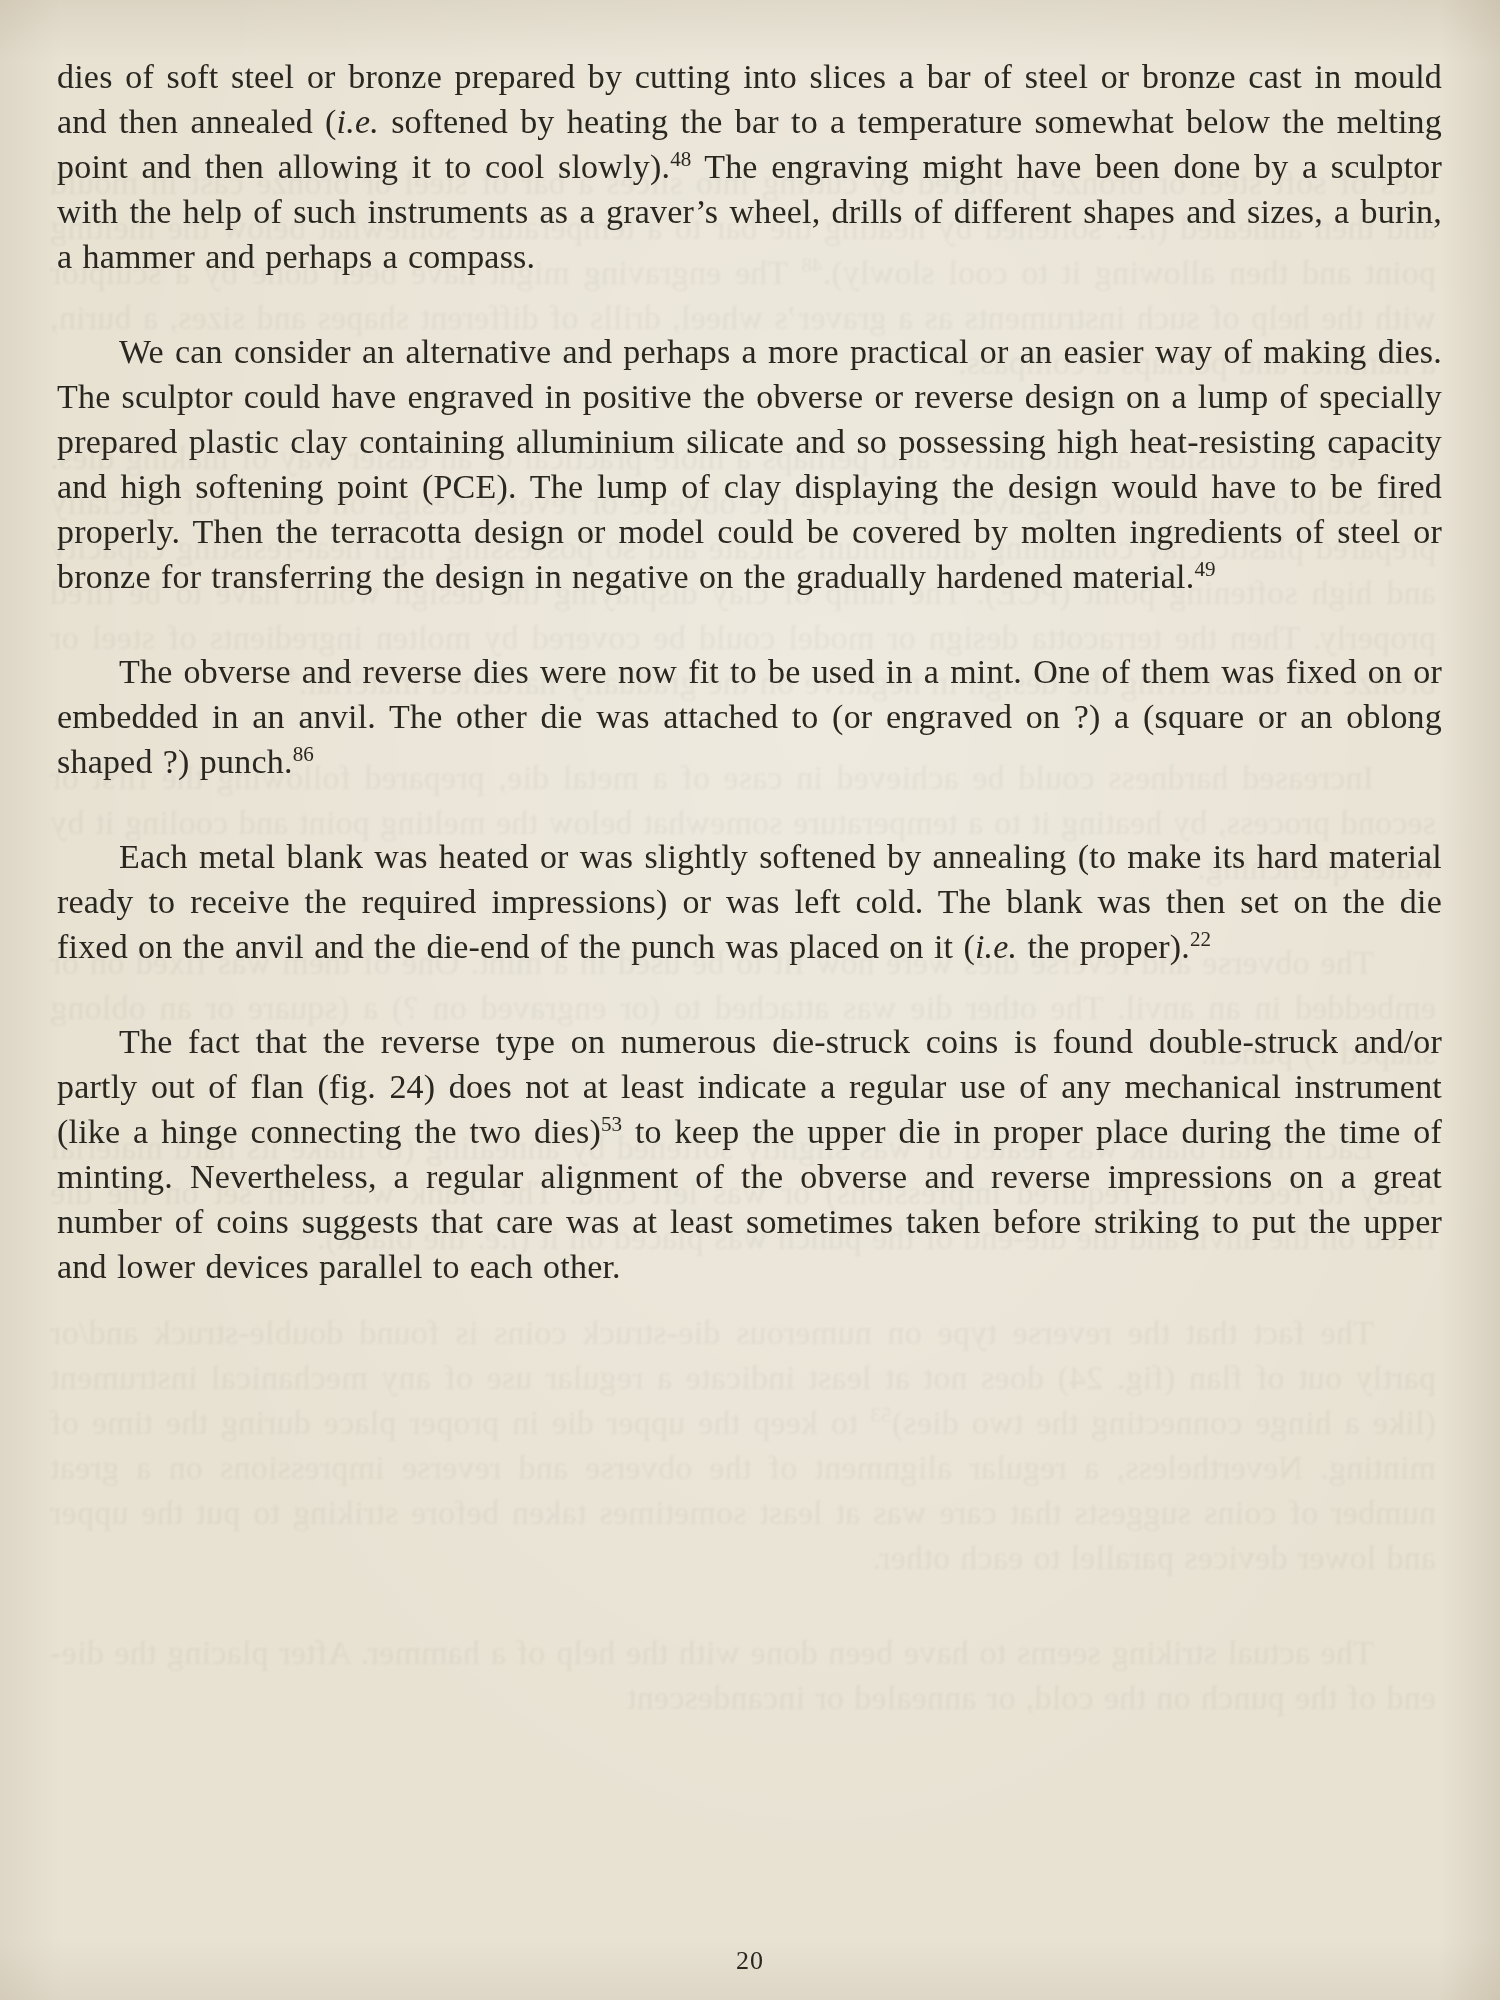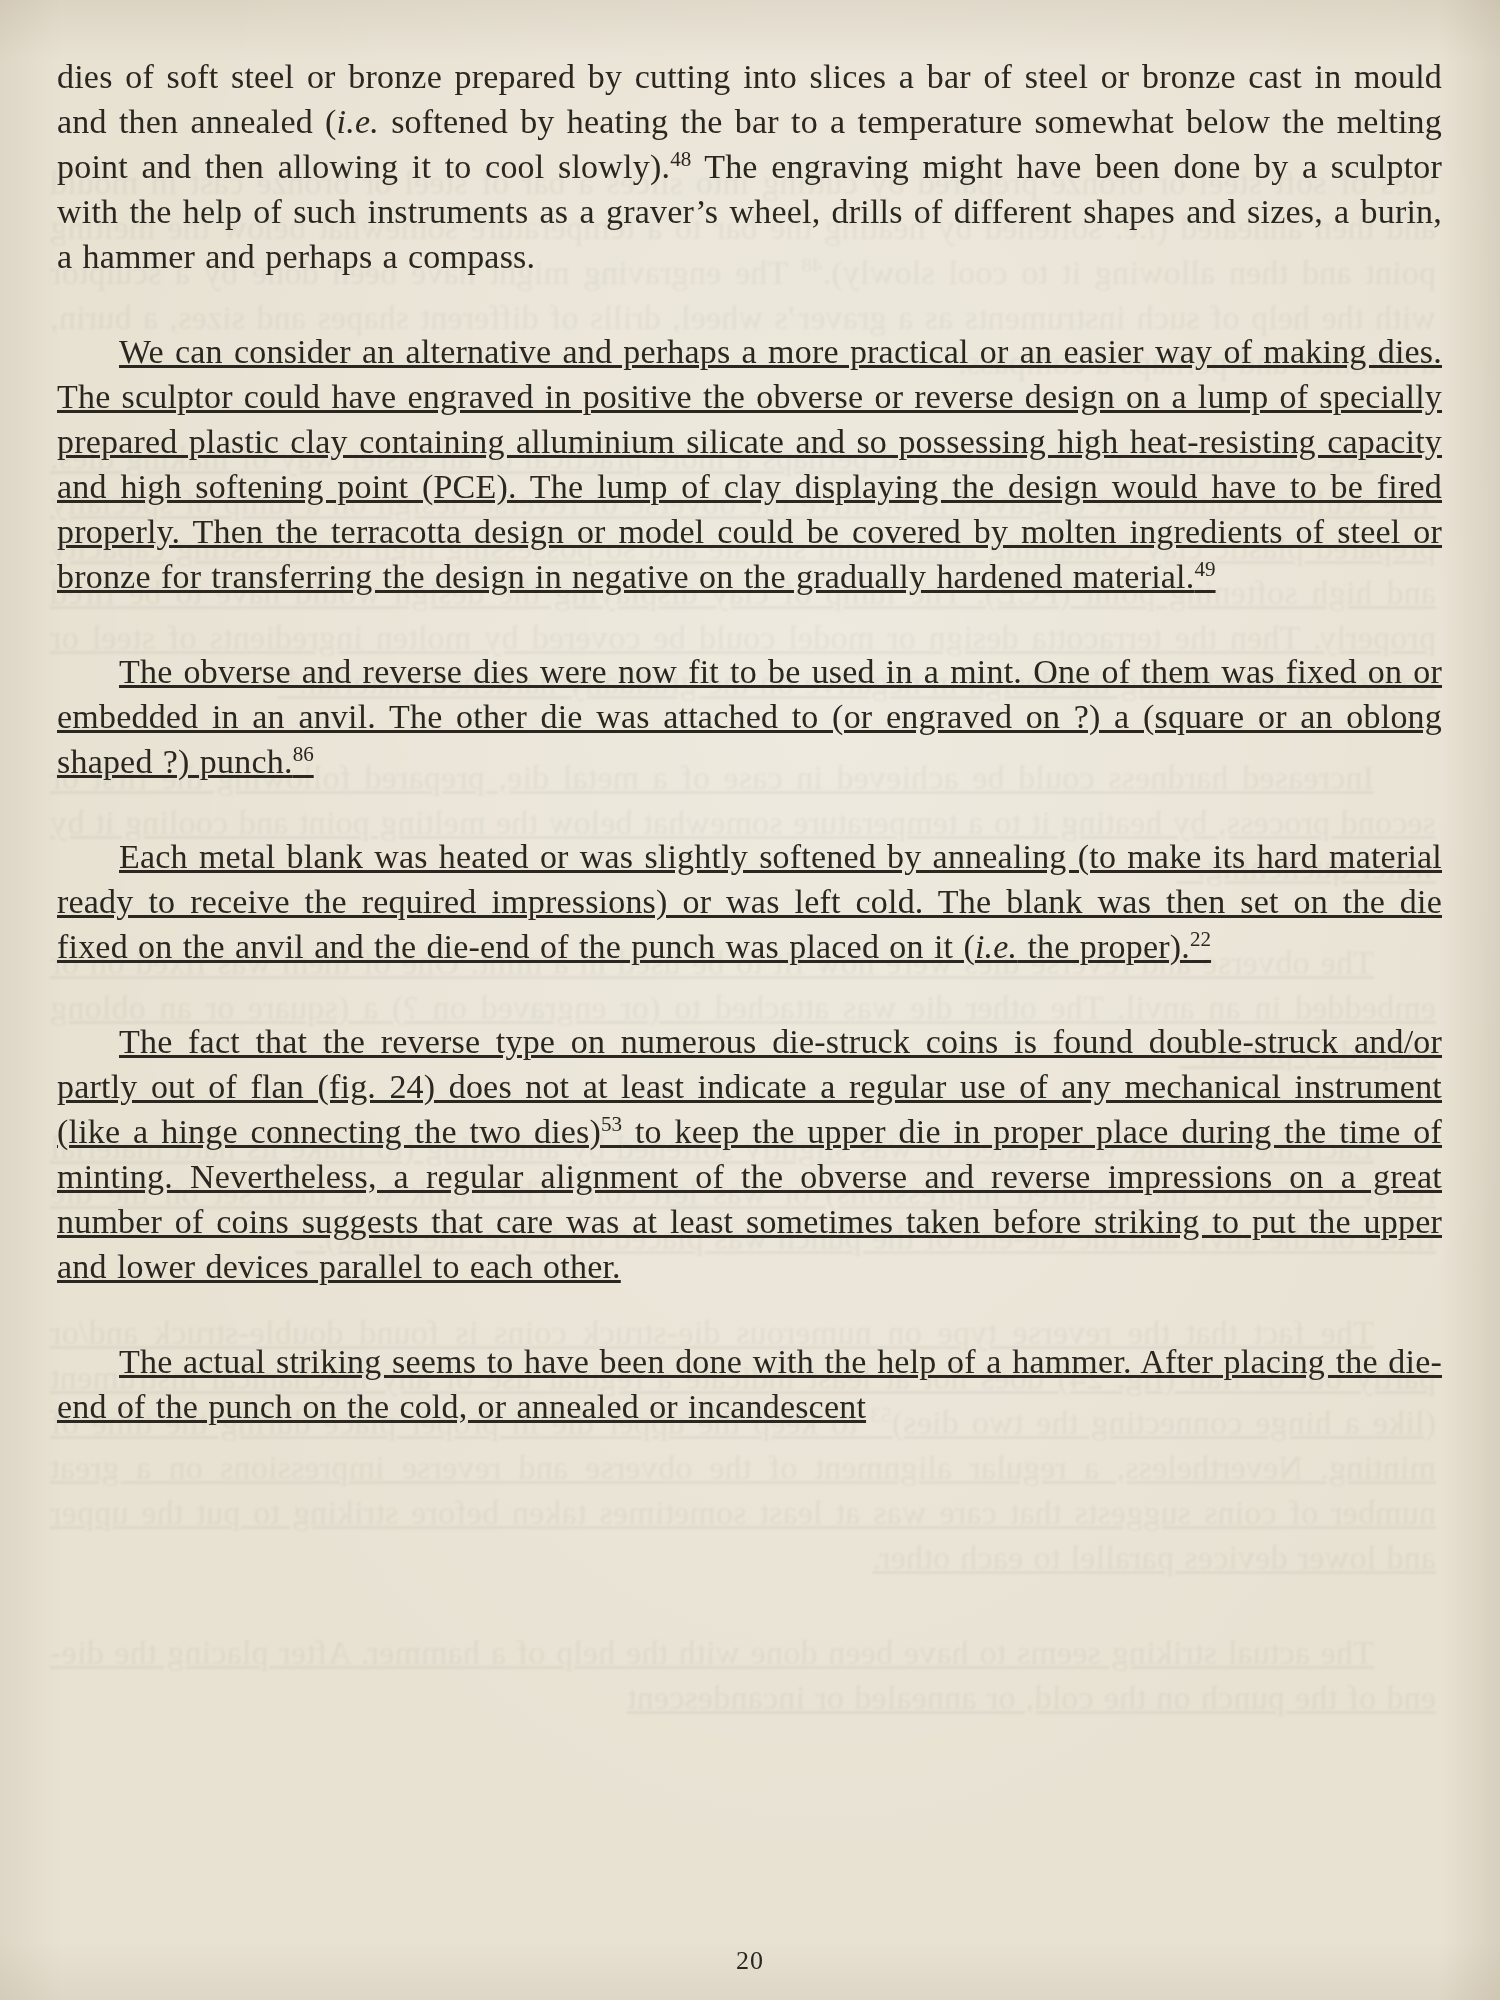--- a/index.html
+++ b/index.html
@@ -45,21 +45,20 @@
     line-height: 45px;
     text-align: justify;
     letter-spacing: 0.2px;
     word-spacing: 1.5px;
   }
   .ghost p.para {
     margin-bottom: 50px;
   }
   p.para.indent {
     text-indent: 62px;
-    text-decoration: underline;
   }
   p.para:last-child {
     margin-bottom: 0;
   }
   sup.fn {
     font-size: 0.62em;
     line-height: 0;
     vertical-align: super;
     letter-spacing: 0;
   }
@@ -90,18 +89,17 @@
       <p class="para indent"><span>The fact that the reverse type on numerous die-struck coins is found double-struck and/or partly out of flan (fig. 24) does not at least indicate a regular use of any mechanical instrument (like a hinge connecting the two dies)</span><sup class="fn">53</sup><span> to keep the upper die in proper place during the time of minting. Nevertheless, a regular alignment of the obverse and reverse impressions on a great number of coins suggests that care was at least sometimes taken before striking to put the upper and lower devices parallel to each other.</span></p>
       <p class="para indent"><span>The actual striking seems to have been done with the help of a hammer. After placing the die-end of the punch on the cold, or annealed or incandescent</span></p>
     </div>
 
   <div class="text-block">
       <p class="para"><span>dies of soft steel or bronze prepared by cutting into slices a bar of steel or bronze cast in mould and then annealed (</span><em>i.e.</em><span> softened by heating the bar to a temperature somewhat below the melting point and then allowing it to cool slowly).</span><sup class="fn">48</sup><span> The engraving might have been done by a sculptor with the help of such instruments as a graver’s wheel, drills of different shapes and sizes, a burin, a hammer and perhaps a compass.</span></p>
       <p class="para indent"><span>We can consider an alternative and perhaps a more practical or an easier way of making dies. The sculptor could have engraved in positive the obverse or reverse design on a lump of specially prepared plastic clay containing alluminium silicate and so possessing high heat-resisting capacity and high softening point (PCE). The lump of clay displaying the design would have to be fired properly. Then the terracotta design or model could be covered by molten ingredients of steel or bronze for transferring the design in negative on the gradually hardened material.</span><sup class="fn">49</sup></p>
       <p class="para indent"><span>The obverse and reverse dies were now fit to be used in a mint. One of them was fixed on or embedded in an anvil. The other die was attached to (or engraved on ?) a (square or an oblong shaped ?) punch.</span><sup class="fn">86</sup></p>
       <p class="para indent"><span>Each metal blank was heated or was slightly softened by annealing (to make its hard material ready to receive the required impressions) or was left cold. The blank was then set on the die fixed on the anvil and the die-end of the punch was placed on it (</span><em>i.e.</em><span> the proper).</span><sup class="fn">22</sup></p>
       <p class="para indent"><span>The fact that the reverse type on numerous die-struck coins is found double-struck and/or partly out of flan (fig. 24) does not at least indicate a regular use of any mechanical instrument (like a hinge connecting the two dies)</span><sup class="fn">53</sup><span> to keep the upper die in proper place during the time of minting. Nevertheless, a regular alignment of the obverse and reverse impressions on a great number of coins suggests that care was at least sometimes taken before striking to put the upper and lower devices parallel to each other.</span></p>
-      <p class="para indent"><span>The actual striking seems to have been done with the help of a hammer. After placing the die-end of the punch on the cold, or annealed or incandescent</span></p>
     </div>
 
   <div class="page-number">20</div>
 
 </div>
 
 </body></html>

